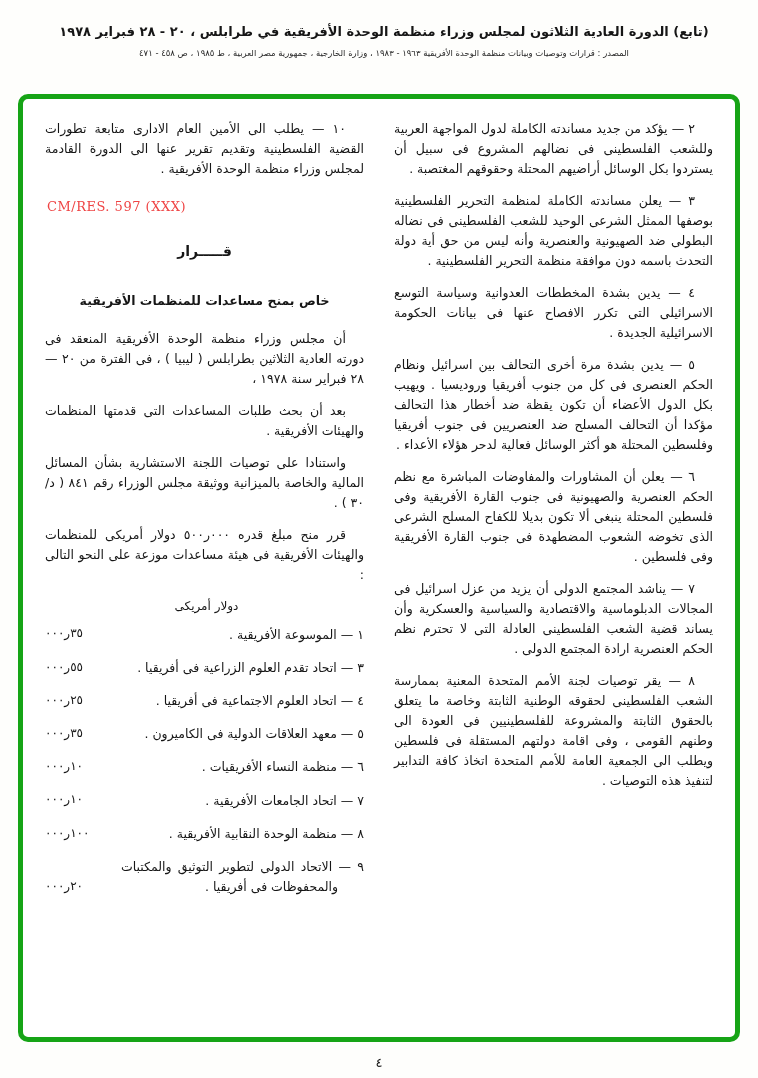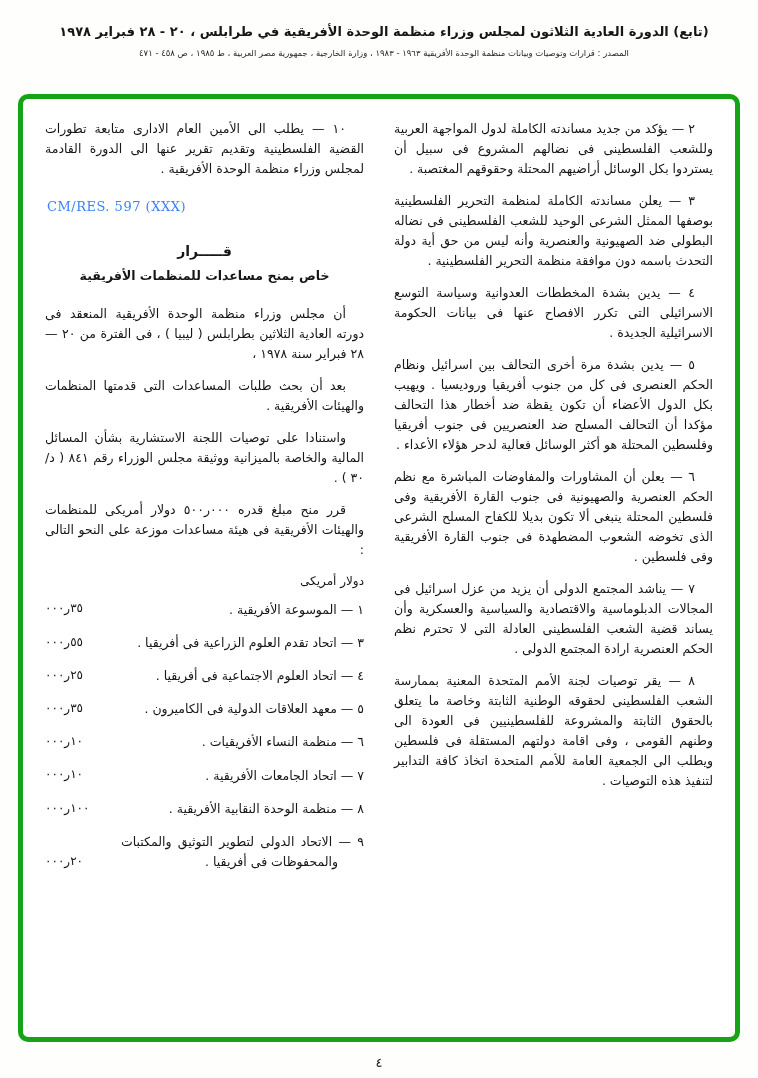--- a/index.html
+++ b/index.html
@@ -29,27 +29,27 @@
   .col { flex: 1; min-width: 0; text-align: justify; font-size: 12.5px; line-height: 1.6; }
 
   .res-para { margin-bottom: 12px; text-indent: 18px; }
   .cont-para { margin-bottom: 18px; }
 
   .res-code {
     direction: ltr; text-align: left;
     font-family: "DejaVu Serif", serif;
     font-size: 13px; letter-spacing: 0.5px;
     margin: 12px 0 22px 2px; text-indent: 0;
-    color: #3b82f6;
+    color: #ef4444;
   }
-  .res-heading { text-align: center; font-size: 14px; font-weight: bold; margin-bottom: 4px; text-indent: 0; }
+  .res-heading { text-align: center; font-size: 14px; font-weight: bold; margin-bottom: 29px; text-indent: 0; }
   .res-subtitle { text-align: center; font-size: 12.5px; font-weight: bold; margin-bottom: 18px; text-indent: 0; }
 
   .grants { margin-top: 8px; }
-  .amounts-header { text-align: right; font-size: 12px; margin-bottom: 8px; padding-left: 4px; text-indent: 0; }
+  .amounts-header { text-align: center; font-size: 12px; margin-bottom: 8px; padding-left: 4px; text-indent: 0; }
   .grant-row { display: flex; align-items: flex-end; margin-bottom: 13px; }
   .grant-label { flex: 1; min-width: 0; padding-right: 26px; text-indent: -26px; text-align: justify; }
   .grant-amount {
     flex: none; width: 76px;
     direction: ltr; unicode-bidi: isolate;
     text-align: left; font-size: 12px;
     padding-bottom: 1px;
   }
 
   .page-number { position: absolute; bottom: 8px; left: 0; right: 0; text-align: center; font-size: 13px; }

